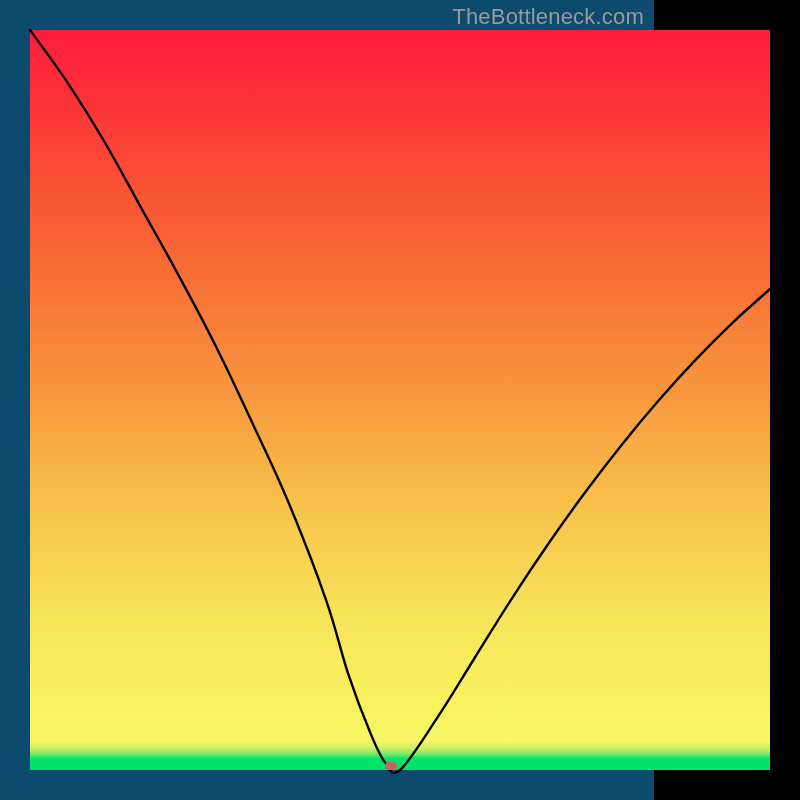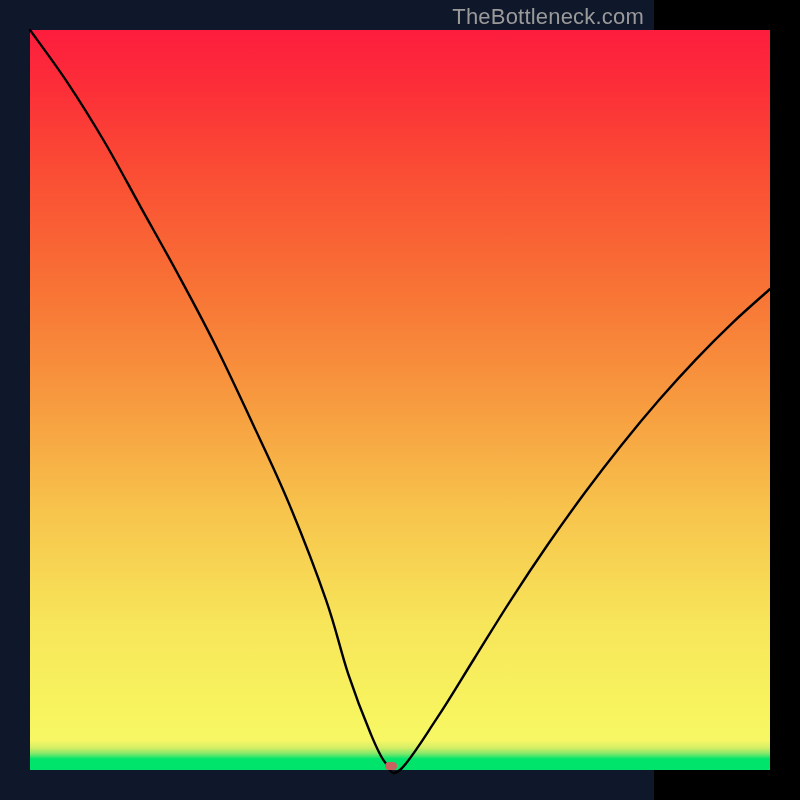--- a/index.html
+++ b/index.html
@@ -8,21 +8,21 @@
   width: 800px;
   height: 800px;
   background: #000;
   font-family: Arial, Helvetica, sans-serif;
   overflow: hidden;
 }
 .frame {
   position: relative;
   width: 654px;
   height: 800px;
-  background: #0f172a;
+  background: #0c4a6e;
 }
 .plot {
   position: absolute;
   left: 30px;
   top: 30px;
   width: 740px;
   height: 740px;
   
   background: linear-gradient(
     to top,

